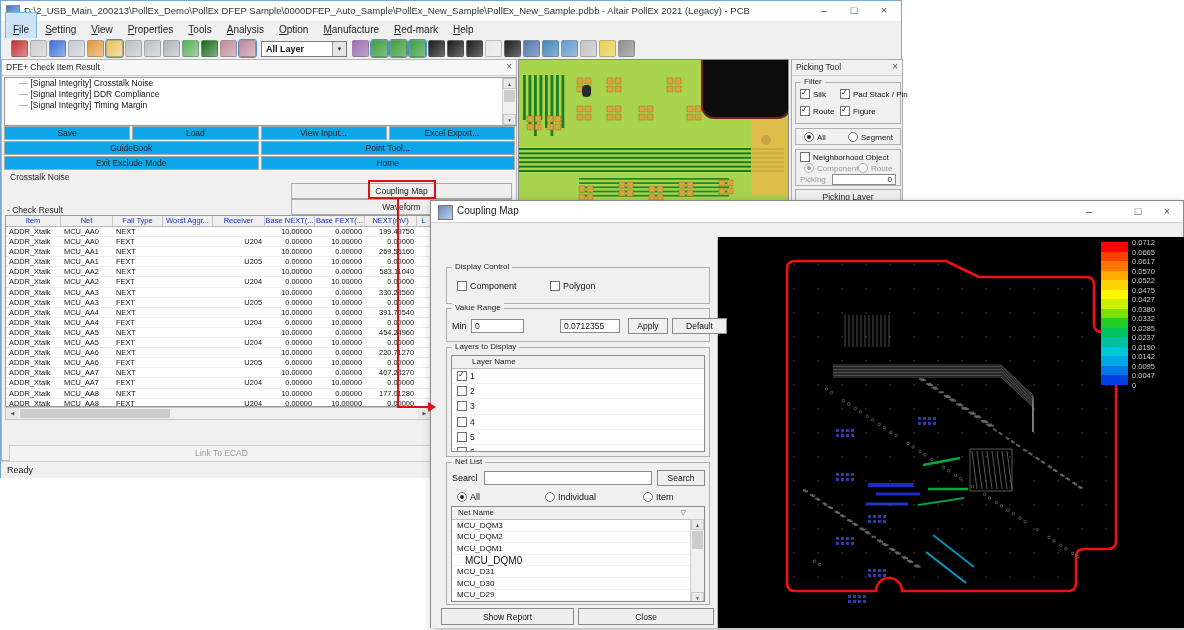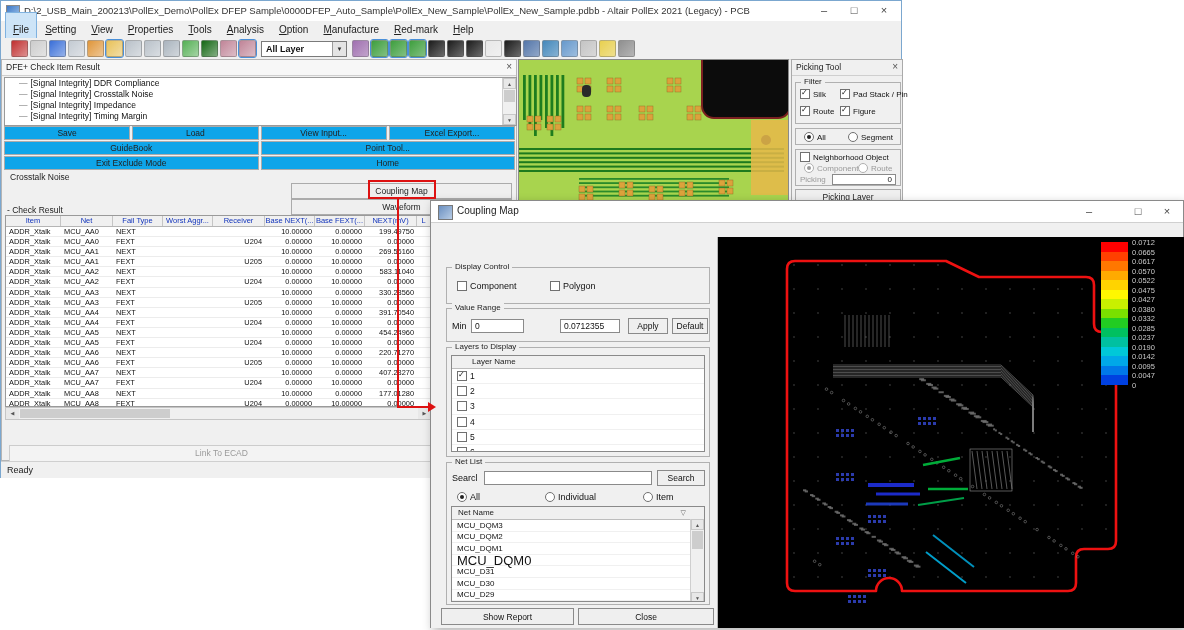--- a/index.html
+++ b/index.html
@@ -141,23 +141,22 @@
         <div class="ticon" style="background: linear-gradient(135deg, rgb(143, 143, 143), rgba(255, 255, 255, 0.45) 130%) rgb(143, 143, 143);"></div>
       </div>
 
     <div id="dfe-panel" class="abs">
       <div class="phead abs">
         <span class="t">DFE+ Check Item Result</span>
         <span class="x">×</span>
       </div>
       <div id="treebox" class="abs">
         <div id="treeitems">
+            <div class="titem"><span class="dash">—</span>[Signal Integrity] Crosstalk Noise</div>
             <div class="titem"><span class="dash">—</span>[Signal Integrity] DDR Compliance</div>
-            <div class="titem"><span class="dash">—</span>[Signal Integrity] Crosstalk Noise</div>
-            <div class="titem"><span class="dash">—</span>[Signal Integrity] Impedance</div>
             <div class="titem"><span class="dash">—</span>[Signal Integrity] Timing Margin</div>
           </div>
         <div class="sbv">
           <div class="a" style="top:0;">▲</div>
           <div class="thumb" style="top:12px;height:12px;"></div>
           <div class="a" style="bottom:0;">▼</div>
         </div>
       </div>
       <div class="btnrow abs" id="btnrow1" style="top:66px;">
           <div class="fbtn">Save</div>
@@ -569,21 +568,21 @@
       <span class="glabel">Value Range</span>
       <div class="ctl" style="left:5px;top:12px;">
         <span class="lbl" style="font-size:9px;">Min</span>
       </div>
       <div class="tinput" style="left:24px;top:10px;width:53px;height:14px;line-height:13px;font-size:8.5px;">0</div>
       <div class="ctl" style="left:88px;top:12px;">
         <span class="lbl" style="font-size:12px;margin-top:41px;">Max</span>
       </div>
       <div class="tinput" style="left:113px;top:10px;width:60px;height:14px;line-height:13px;font-size:8.5px;">0.0712355</div>
       <div class="dbutton" style="left:181px;top:9px;width:40px;height:16px;line-height:15px;">Apply</div>
-      <div class="dbutton" style="left:225px;top:9px;width:36px;height:16px;line-height:15px;">Default</div>
+      <div class="dbutton" style="left:225px;top:9px;width:55px;height:16px;line-height:15px;">Default</div>
     </div>
 
     <div class="gbox" style="left:15px;top:146px;width:264px;height:110px;z-index:11;">
       <span class="glabel">Layers to Display</span>
       <div class="listbox" style="left:4px;top:7px;width:254px;height:97px;">
         <div class="lhead">
           <span style="padding-left:14px;">Layer Name</span>
         </div>
         <div id="layerrows">
             <div class="lrow" style="height: 14.2px; padding-left: 5px;">
@@ -642,21 +641,21 @@
             <div class="lrow" style="height: 10.6px; padding-left: 5px;">
               <span class="lbl" style="font-size: 8px;">MCU_DQM3</span>
             </div>
             <div class="lrow" style="height: 10.6px; padding-left: 5px;">
               <span class="lbl" style="font-size: 8px;">MCU_DQM2</span>
             </div>
             <div class="lrow" style="height: 10.6px; padding-left: 5px;">
               <span class="lbl" style="font-size: 8px;">MCU_DQM1</span>
             </div>
             <div class="lrow" style="height: 10.6px; padding-left: 5px;">
-              <span class="lbl" style="font-size: 13px;">MCU_DQM0</span>
+              <span class="lbl" style="font-size: 10px; margin-left: 8px;">MCU_DQM0</span>
             </div>
             <div class="lrow" style="height: 10.6px; padding-left: 5px;">
               <span class="lbl" style="font-size: 8px;">MCU_D31</span>
             </div>
             <div class="lrow" style="height: 10.6px; padding-left: 5px;">
               <span class="lbl" style="font-size: 8px;">MCU_D30</span>
             </div>
             <div class="lrow" style="height: 10.6px; padding-left: 5px;">
               <span class="lbl" style="font-size: 8px;">MCU_D29</span>
             </div>

